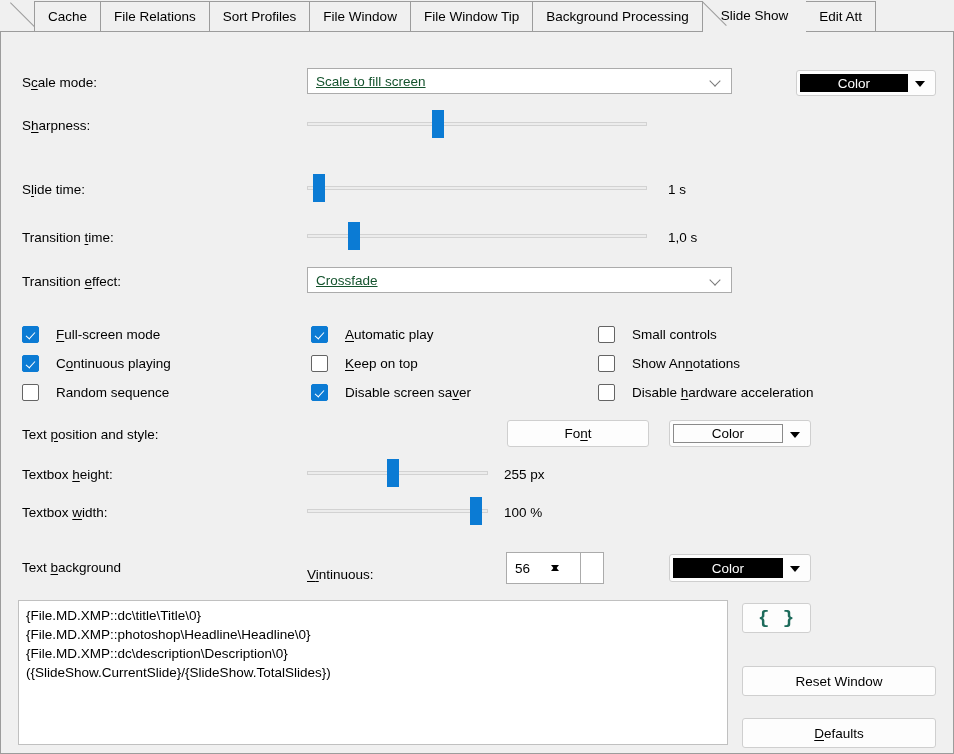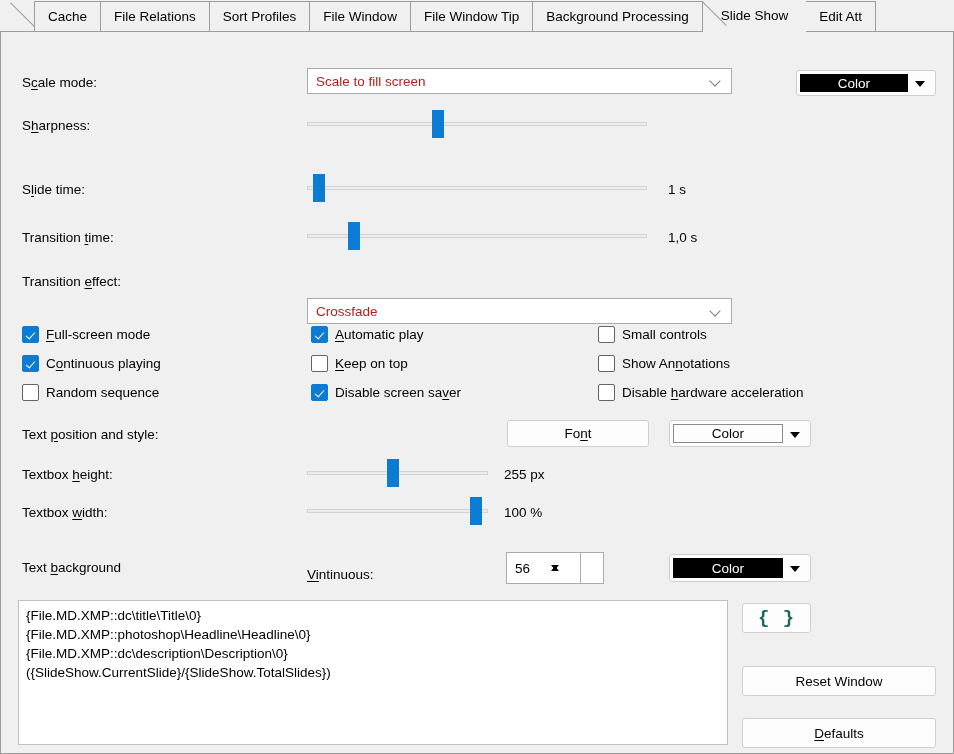--- a/index.html
+++ b/index.html
@@ -108,21 +108,22 @@
   
   .combo {
     position: absolute;
     box-sizing: border-box;
     background: #ffffff;
     border: 1px solid #ababab;
     display: flex;
     align-items: center;
     padding: 0 8px;
     font-size: 13.5px;
-    color: #b91c1c;
+    color: #14532d;
+    text-decoration: underline;
   }
   .combo .combo-text { flex: 1 1 auto; white-space: nowrap; }
   .combo .chev {
     width: 13px; height: 13px;
     flex: 0 0 auto;
     position: relative;
   }
   .combo .chev::after {
     content: "";
     position: absolute;
@@ -159,21 +160,21 @@
     color: #000;
     white-space: nowrap;
     line-height: 1;
   }
 
   
   .cb {
     position: absolute;
     display: flex;
     align-items: center;
-    gap: 7px;
+    gap: 17px;
     font-size: 13.5px;
     line-height: 1;
     white-space: nowrap;
   }
   .cb .box {
     width: 17px; height: 17px;
     box-sizing: border-box;
     border: 1px solid #646464;
     background: #fff;
     border-radius: 2px;
@@ -385,21 +386,21 @@
   <div class="sval" style="left:667px; top:151px;">1 s</div>
 
   <div class="lbl" style="left:21px; top:199px;"><span>Transition </span><span class="u">t</span><span>ime:</span></div>
   <div class="slider" style="left:306px; top:190px; width:340px;">
     <div class="track"></div>
     <div class="thumb" style="left:41px;"></div>
   </div>
   <div class="sval" style="left:667px; top:199px;">1,0 s</div>
 
   <div class="lbl" style="left:21px; top:243px;"><span>Transition </span><span class="u">e</span><span>ffect:</span></div>
-  <div class="combo" style="left:306px; top:235px; width:425px; height:26px;margin-top:31px;">
+  <div class="combo" style="left:306px; top:235px; width:425px; height:26px;">
     <span class="combo-text">Crossfade</span>
     <span class="chev"></span>
   </div>
 
   <div class="cb checked" style="left:21px; top:294px;">
     <span class="box"></span>
     <span><span></span><span class="u">F</span><span>ull-screen mode</span></span>
   </div>
   <div class="cb checked" style="left:21px; top:323px;">
     <span class="box"></span>

